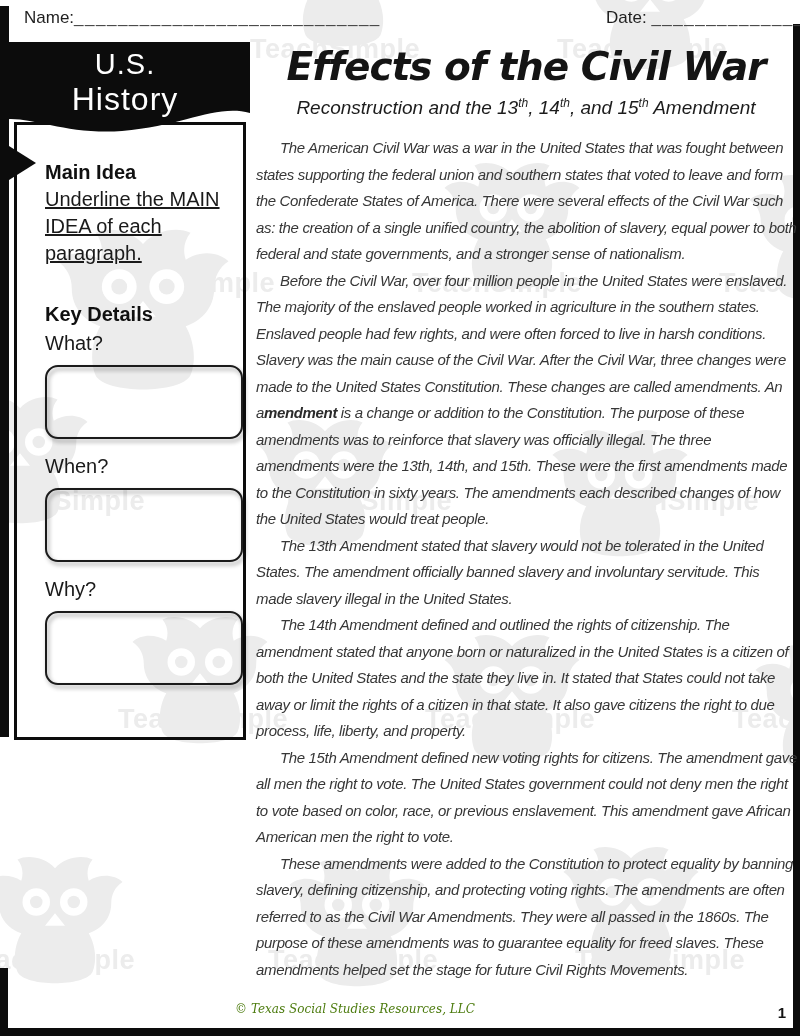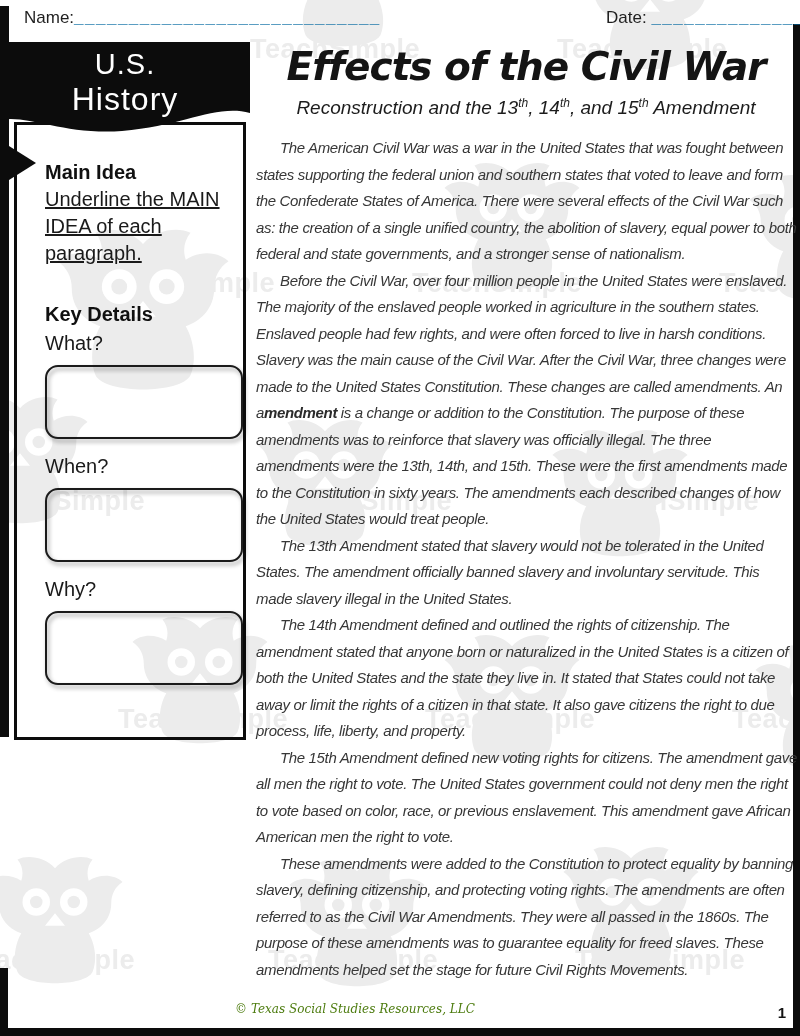--- a/index.html
+++ b/index.html
@@ -16,21 +16,21 @@
   .edge{position:absolute;background:#0c0c0c;}
   .edge-left-top{left:0;top:6px;width:9px;height:731px;}
   .edge-left-bottom{left:0;top:968px;width:8px;height:68px;}
   .edge-right{left:793px;top:24px;width:7px;height:1012px;}
   .edge-bottom{left:0;top:1028px;width:800px;height:8px;}
 
   
   .field{position:absolute;top:8px;font-size:17px;color:#1f1f1f;white-space:nowrap;}
   .field-name{left:24px;}
   .field-date{left:606px;}
-  .blank-line{color:#0369a1;font-weight:700;letter-spacing:1.5px;}
+  .blank-line{color:#404040;font-weight:400;letter-spacing:1.5px;}
 
   
   .ribbon{position:absolute;left:0;top:42px;width:250px;height:96px;}
   .ribbon svg{position:absolute;left:0;top:0;}
   .ribbon-text{position:absolute;left:0;top:6px;width:250px;text-align:center;color:#fff;}
   .ribbon-line1{font-size:29px;line-height:33px;letter-spacing:1px;}
   .ribbon-line2{font-size:32px;line-height:36px;letter-spacing:1px;}
   .side-arrow{position:absolute;left:9px;top:146px;width:0;height:0;
               border-left:27px solid #0c0c0c;border-top:17px solid transparent;
               border-bottom:17px solid transparent;}

